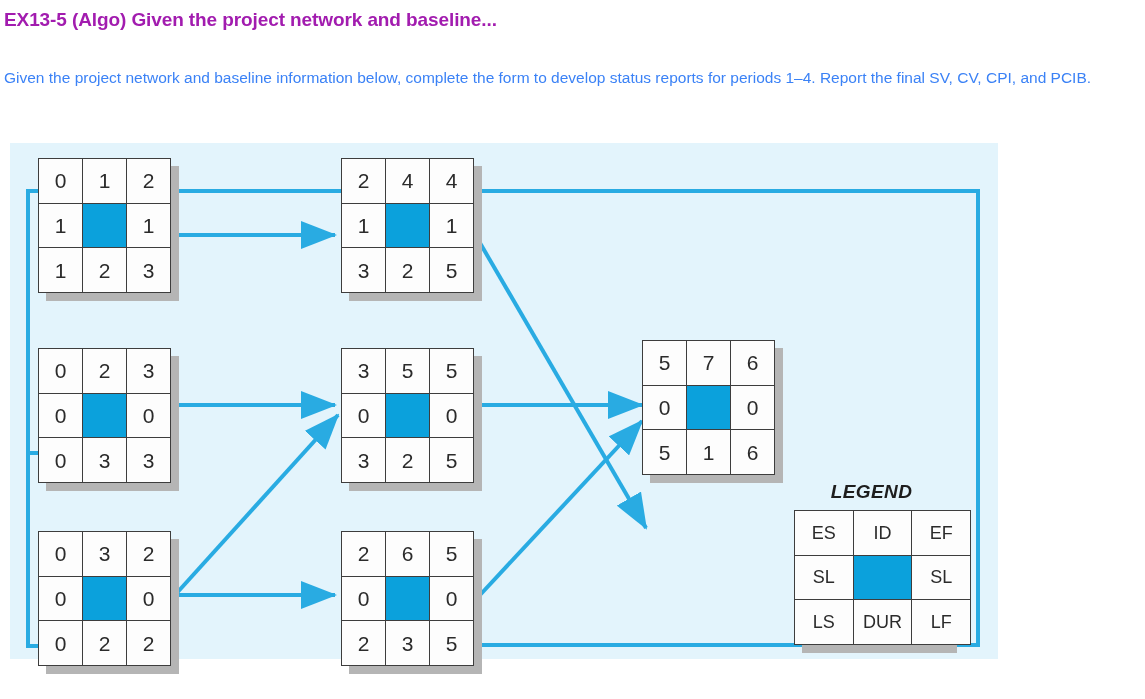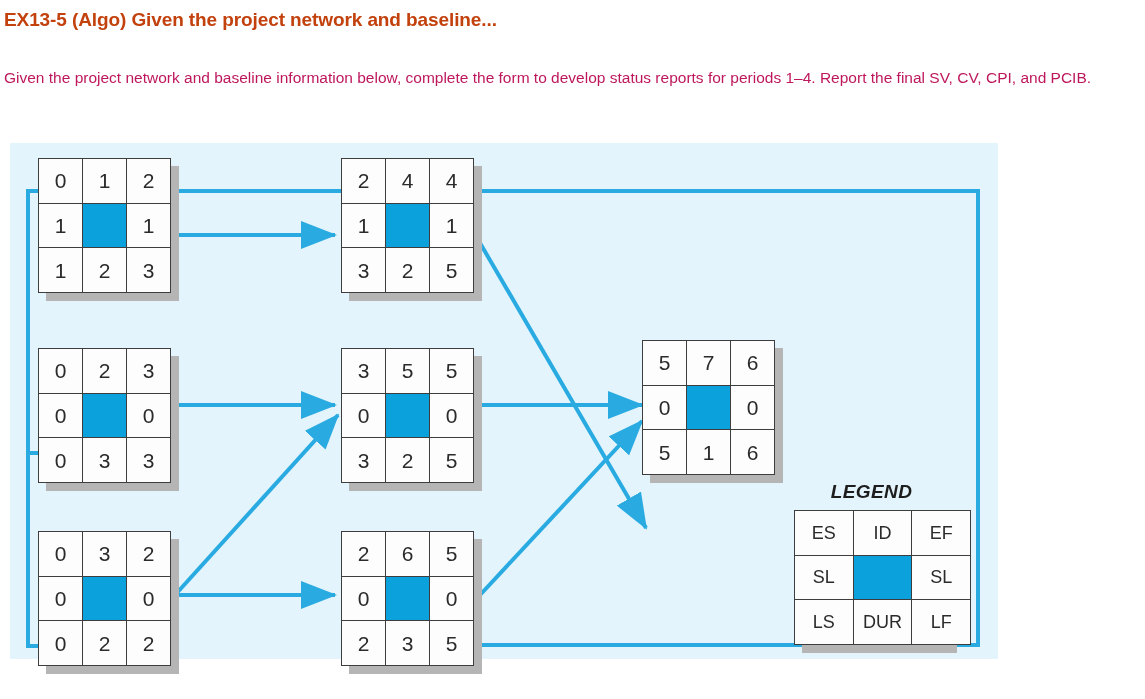--- a/index.html
+++ b/index.html
@@ -20,29 +20,29 @@
   
   #question-header {
     position: absolute;
     left: 4px;
     top: 8px;
     width: 1130px;
   }
   #question-title {
     font-size: 19px;
     font-weight: bold;
-    color: #c2410c;
+    color: #a21caf;
     letter-spacing: -0.1px;
     line-height: 24px;
     margin: 0;
   }
   #question-prompt {
     font-size: 15.5px;
     font-weight: normal;
-    color: #be185d;
+    color: #3b82f6;
     line-height: 24px;
     margin: 0;
     padding-top: 34px;
     width: 1135px;
   }
 
   
   #diagram-panel {
     position: absolute;
     left: 10px;

